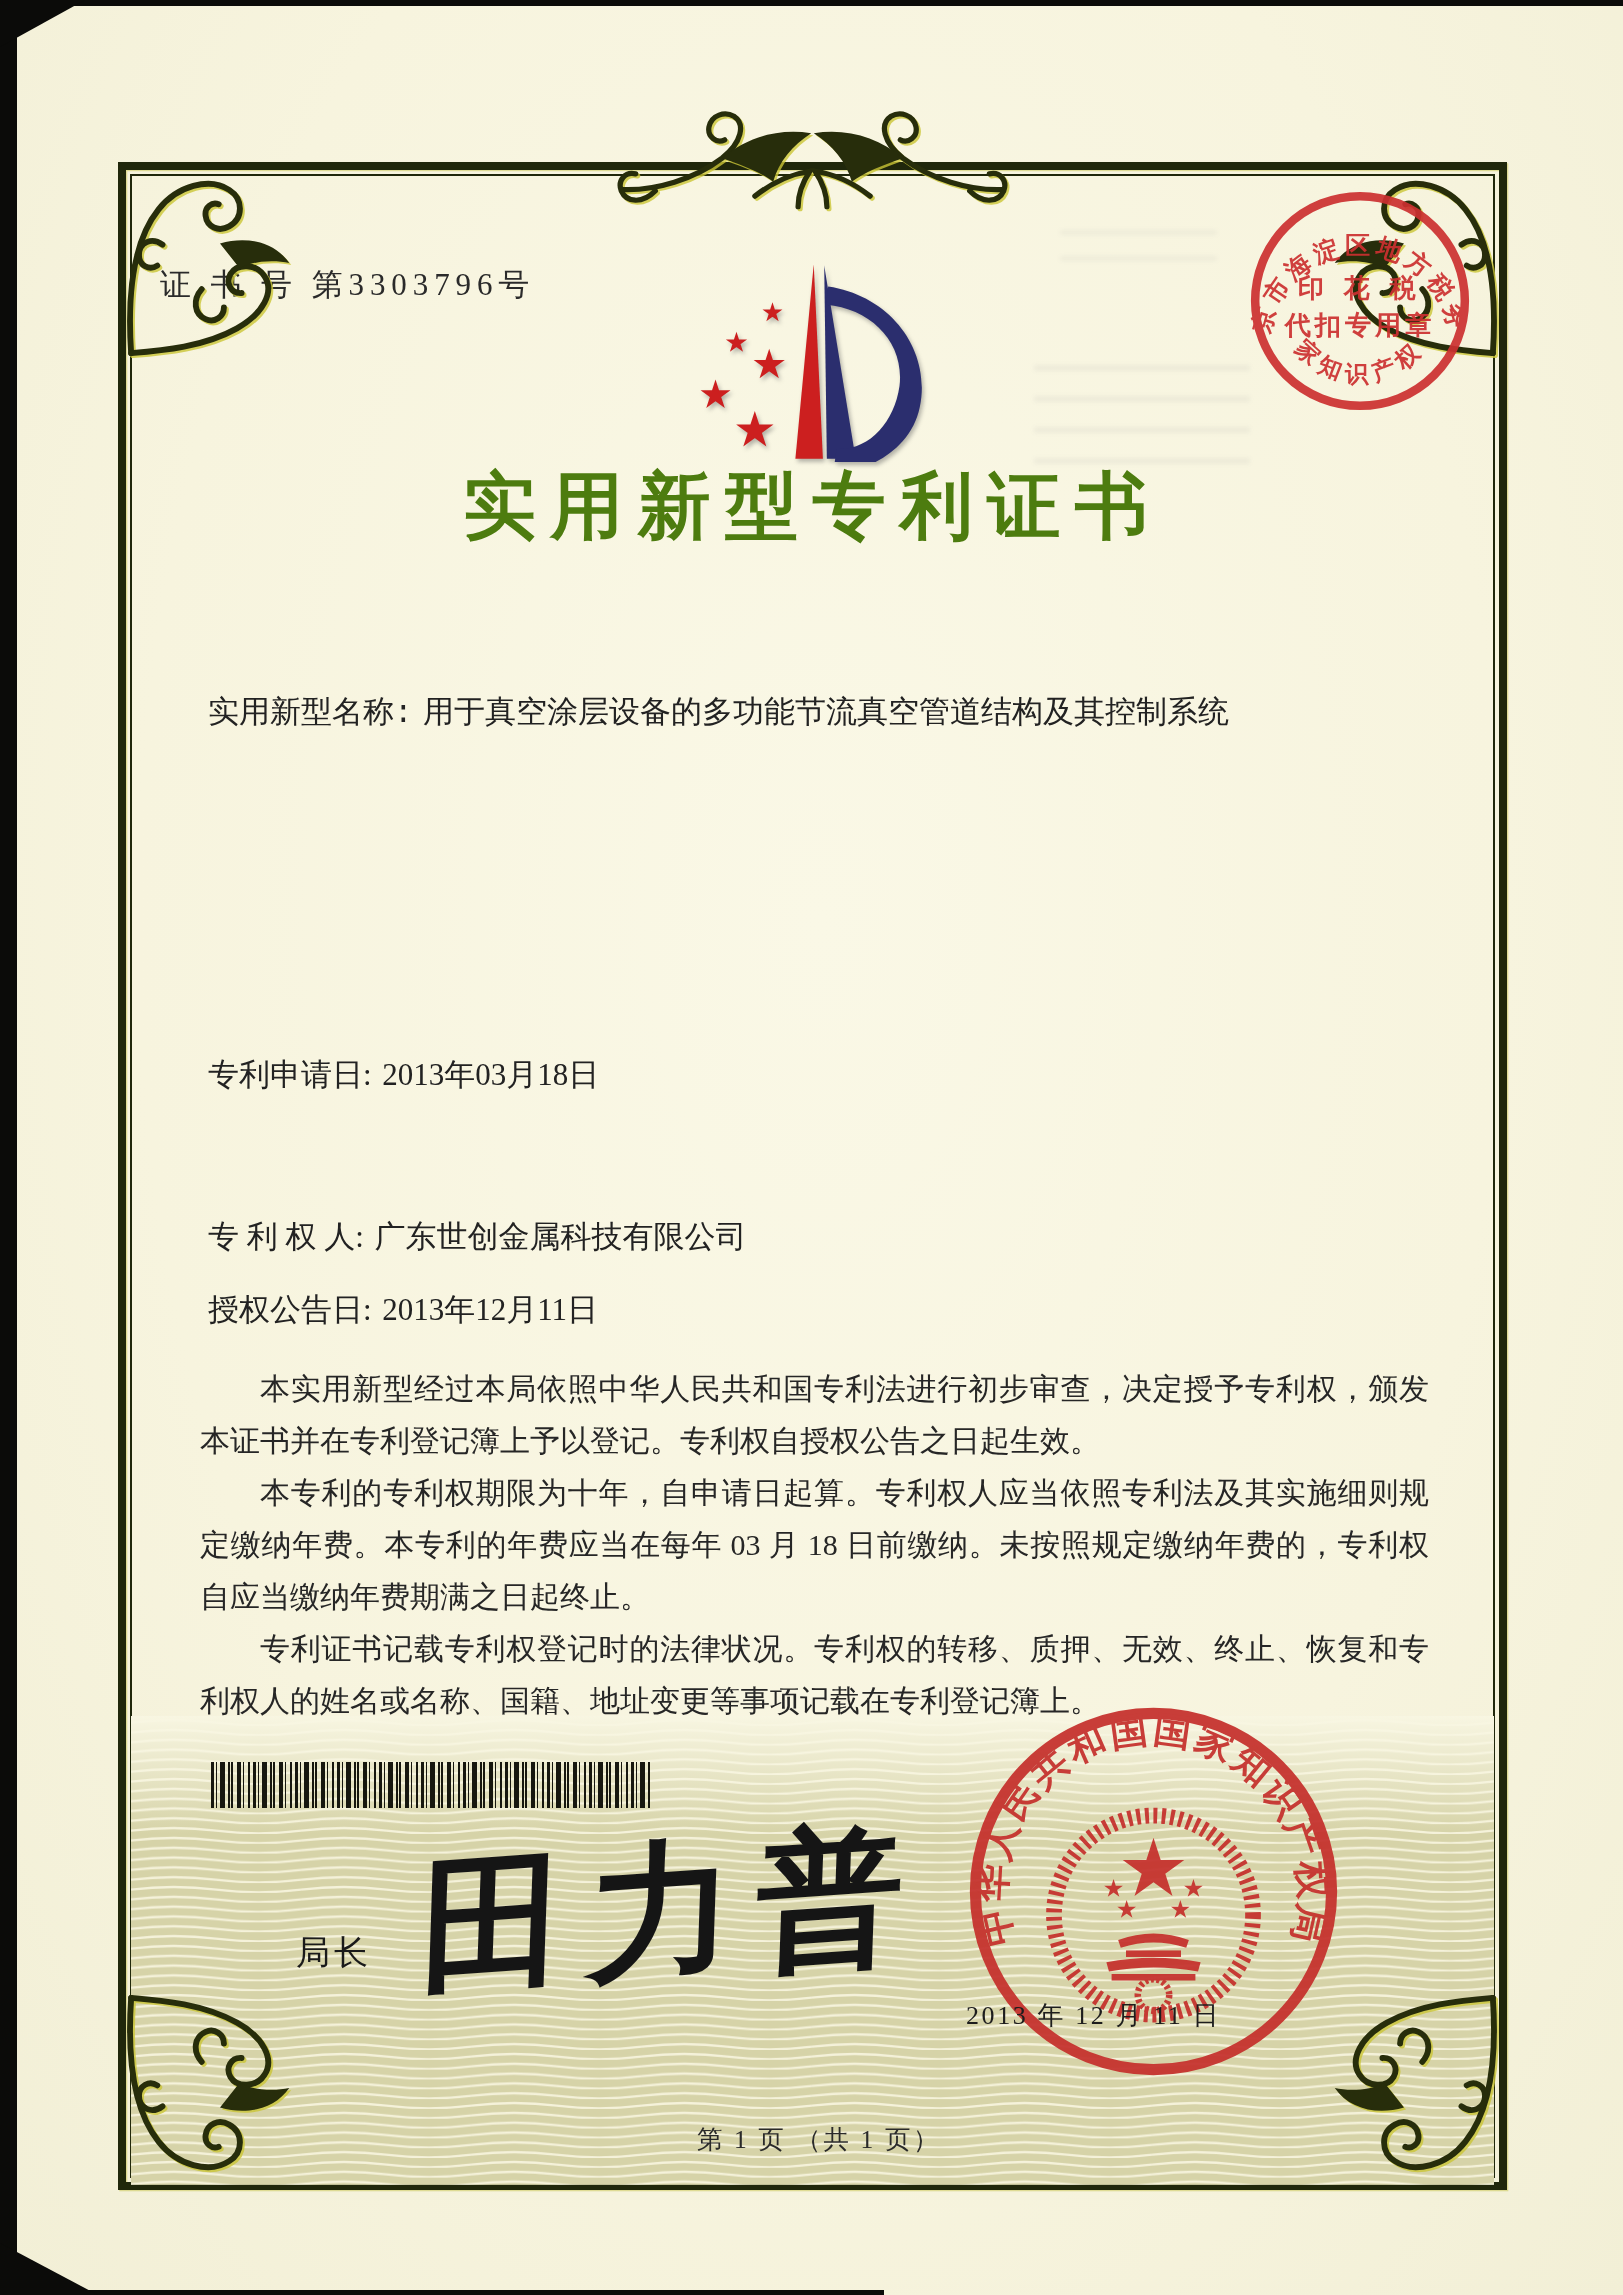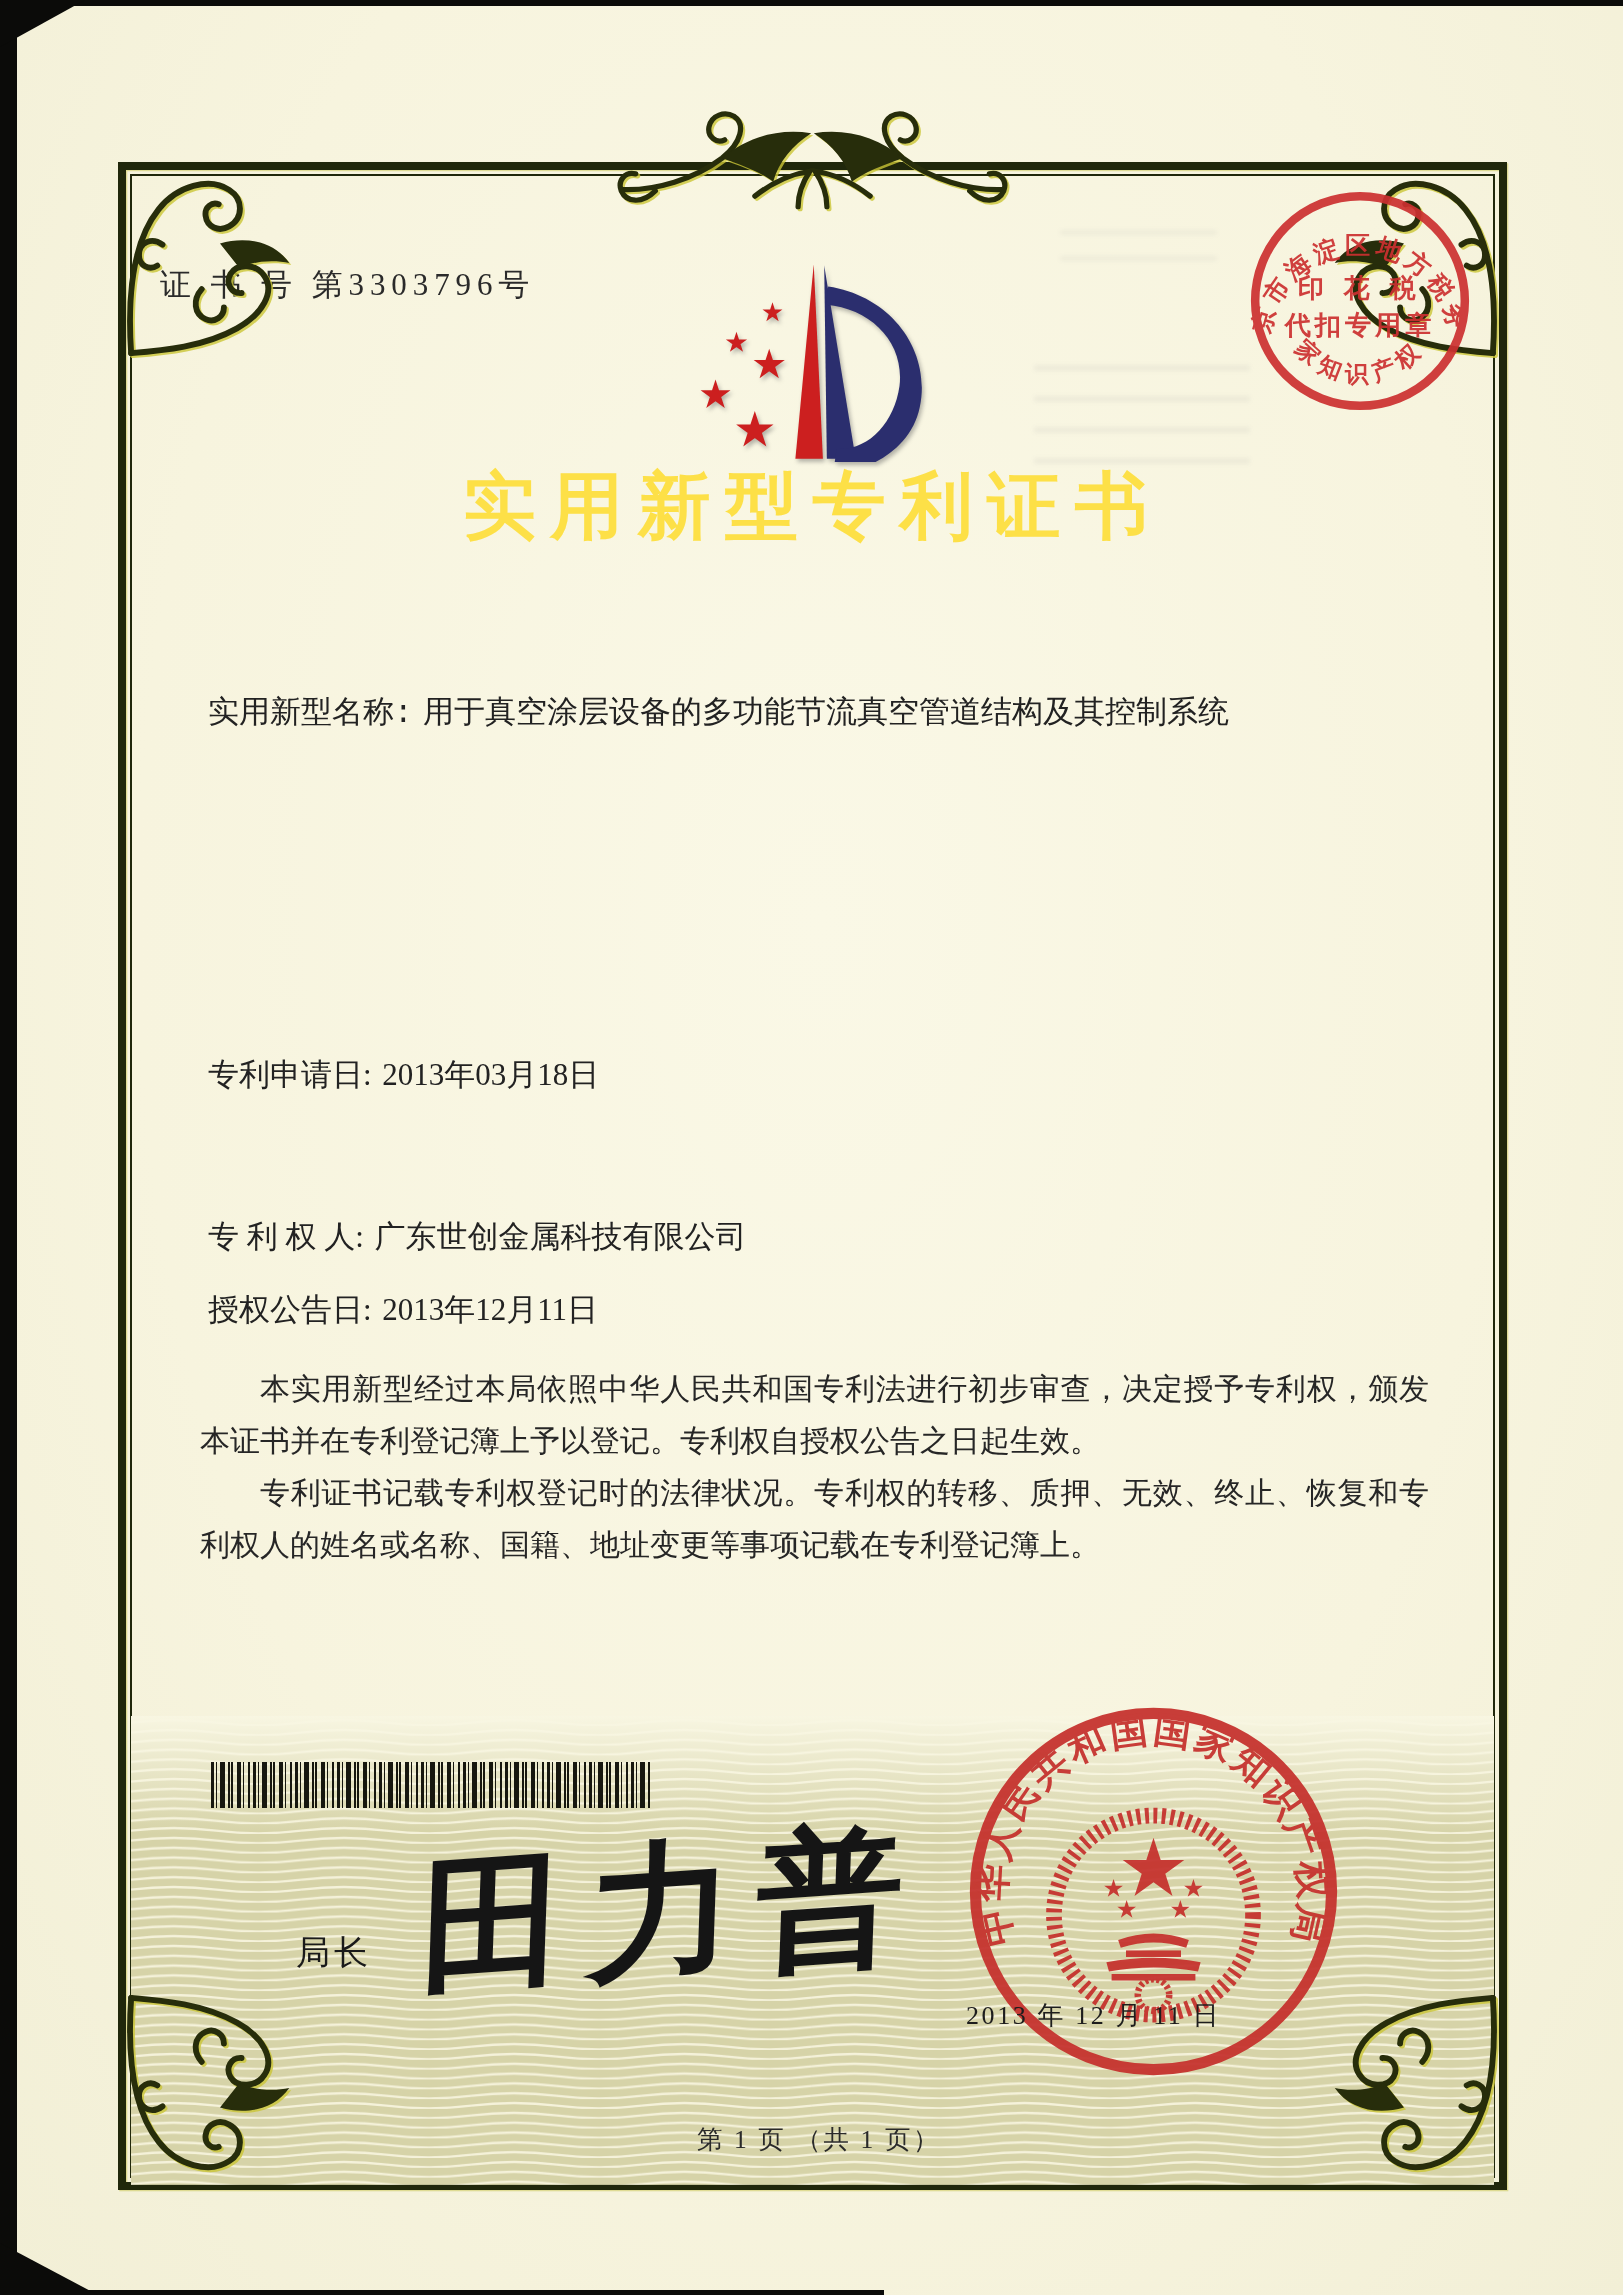--- a/index.html
+++ b/index.html
@@ -26,21 +26,21 @@
   .waves svg{display:block;}
   .waves .fade{position:absolute;left:0;top:0;right:0;height:118px;
          background:linear-gradient(180deg,#f8f6e2 0%,rgba(248,246,226,0) 100%);}
   .ghost{position:absolute;filter:blur(2px);opacity:.55;}
   .g1{left:1034px;top:353px;width:216px;height:111px;
       background:repeating-linear-gradient(0deg,rgba(110,110,120,.14) 0 5.9px,transparent 5.9px 31px);}
   .g2{left:1060px;top:209px;width:157px;height:52px;
       background:repeating-linear-gradient(0deg,rgba(110,110,120,.12) 0 5.2px,transparent 5.2px 26px);}
   .cert-no{position:absolute;left:160px;top:264px;font-size:31px;letter-spacing:5.9px;color:#2a2a2a;}
   .title{position:absolute;left:118px;top:458px;width:1389px;text-align:center;
-         font-size:73px;font-weight:700;letter-spacing:14.4px;color:#fde047;}
+         font-size:73px;font-weight:700;letter-spacing:14.4px;color:#4d7c0f;}
   .field{position:absolute;left:208px;font-size:31px;color:#222;white-space:nowrap;}
   .field .lab{margin-right:10.5px;}
   .f0{top:691px;font-family:Liberation Mono, monospace;} .f1{top:821px;} .f2{top:939px;} .f3{top:1054px;} .f4{top:1172px;margin-top:44px;} .f5{top:1289px;}
   .body-text{position:absolute;left:200px;top:1363px;width:1229px;font-size:30px;
              line-height:52px;text-align:justify;color:#262626;}
   .body-text p{margin:0;text-indent:2em;}
   .barcode{position:absolute;left:211px;top:1762px;width:440px;height:46px;
      background:repeating-linear-gradient(90deg,
        #17170f 0 2.6px,transparent 2.6px 4.6px,
        #17170f 4.6px 5.9px,transparent 5.9px 9.2px,
@@ -189,20 +189,21 @@
   </div>
   <div class="field f4">
     <span class="lab">专 利 权 人:</span><span>广东世创金属科技有限公司</span>
   </div>
   <div class="field f5">
     <span class="lab">授权公告日:</span><span>2013年12月11日</span>
   </div>
 
   <div class="body-text">
     <p>本实用新型经过本局依照中华人民共和国专利法进行初步审查，决定授予专利权，颁发本证书并在专利登记簿上予以登记。专利权自授权公告之日起生效。</p>
+    <p>本专利的专利权期限为十年，自申请日起算。专利权人应当依照专利法及其实施细则规定缴纳年费。本专利的年费应当在每年 03 月 18 日前缴纳。未按照规定缴纳年费的，专利权自应当缴纳年费期满之日起终止。</p>
     <p>专利证书记载专利权登记时的法律状况。专利权的转移、质押、无效、终止、恢复和专利权人的姓名或名称、国籍、地址变更等事项记载在专利登记簿上。</p>
   </div>
 
   <div class="barcode"></div>
 
   <div class="sig-title">局长</div>
   <div class="signature">田力普</div>
 
   <svg class="seal-big" viewBox="0 0 588 588">
     <defs>

